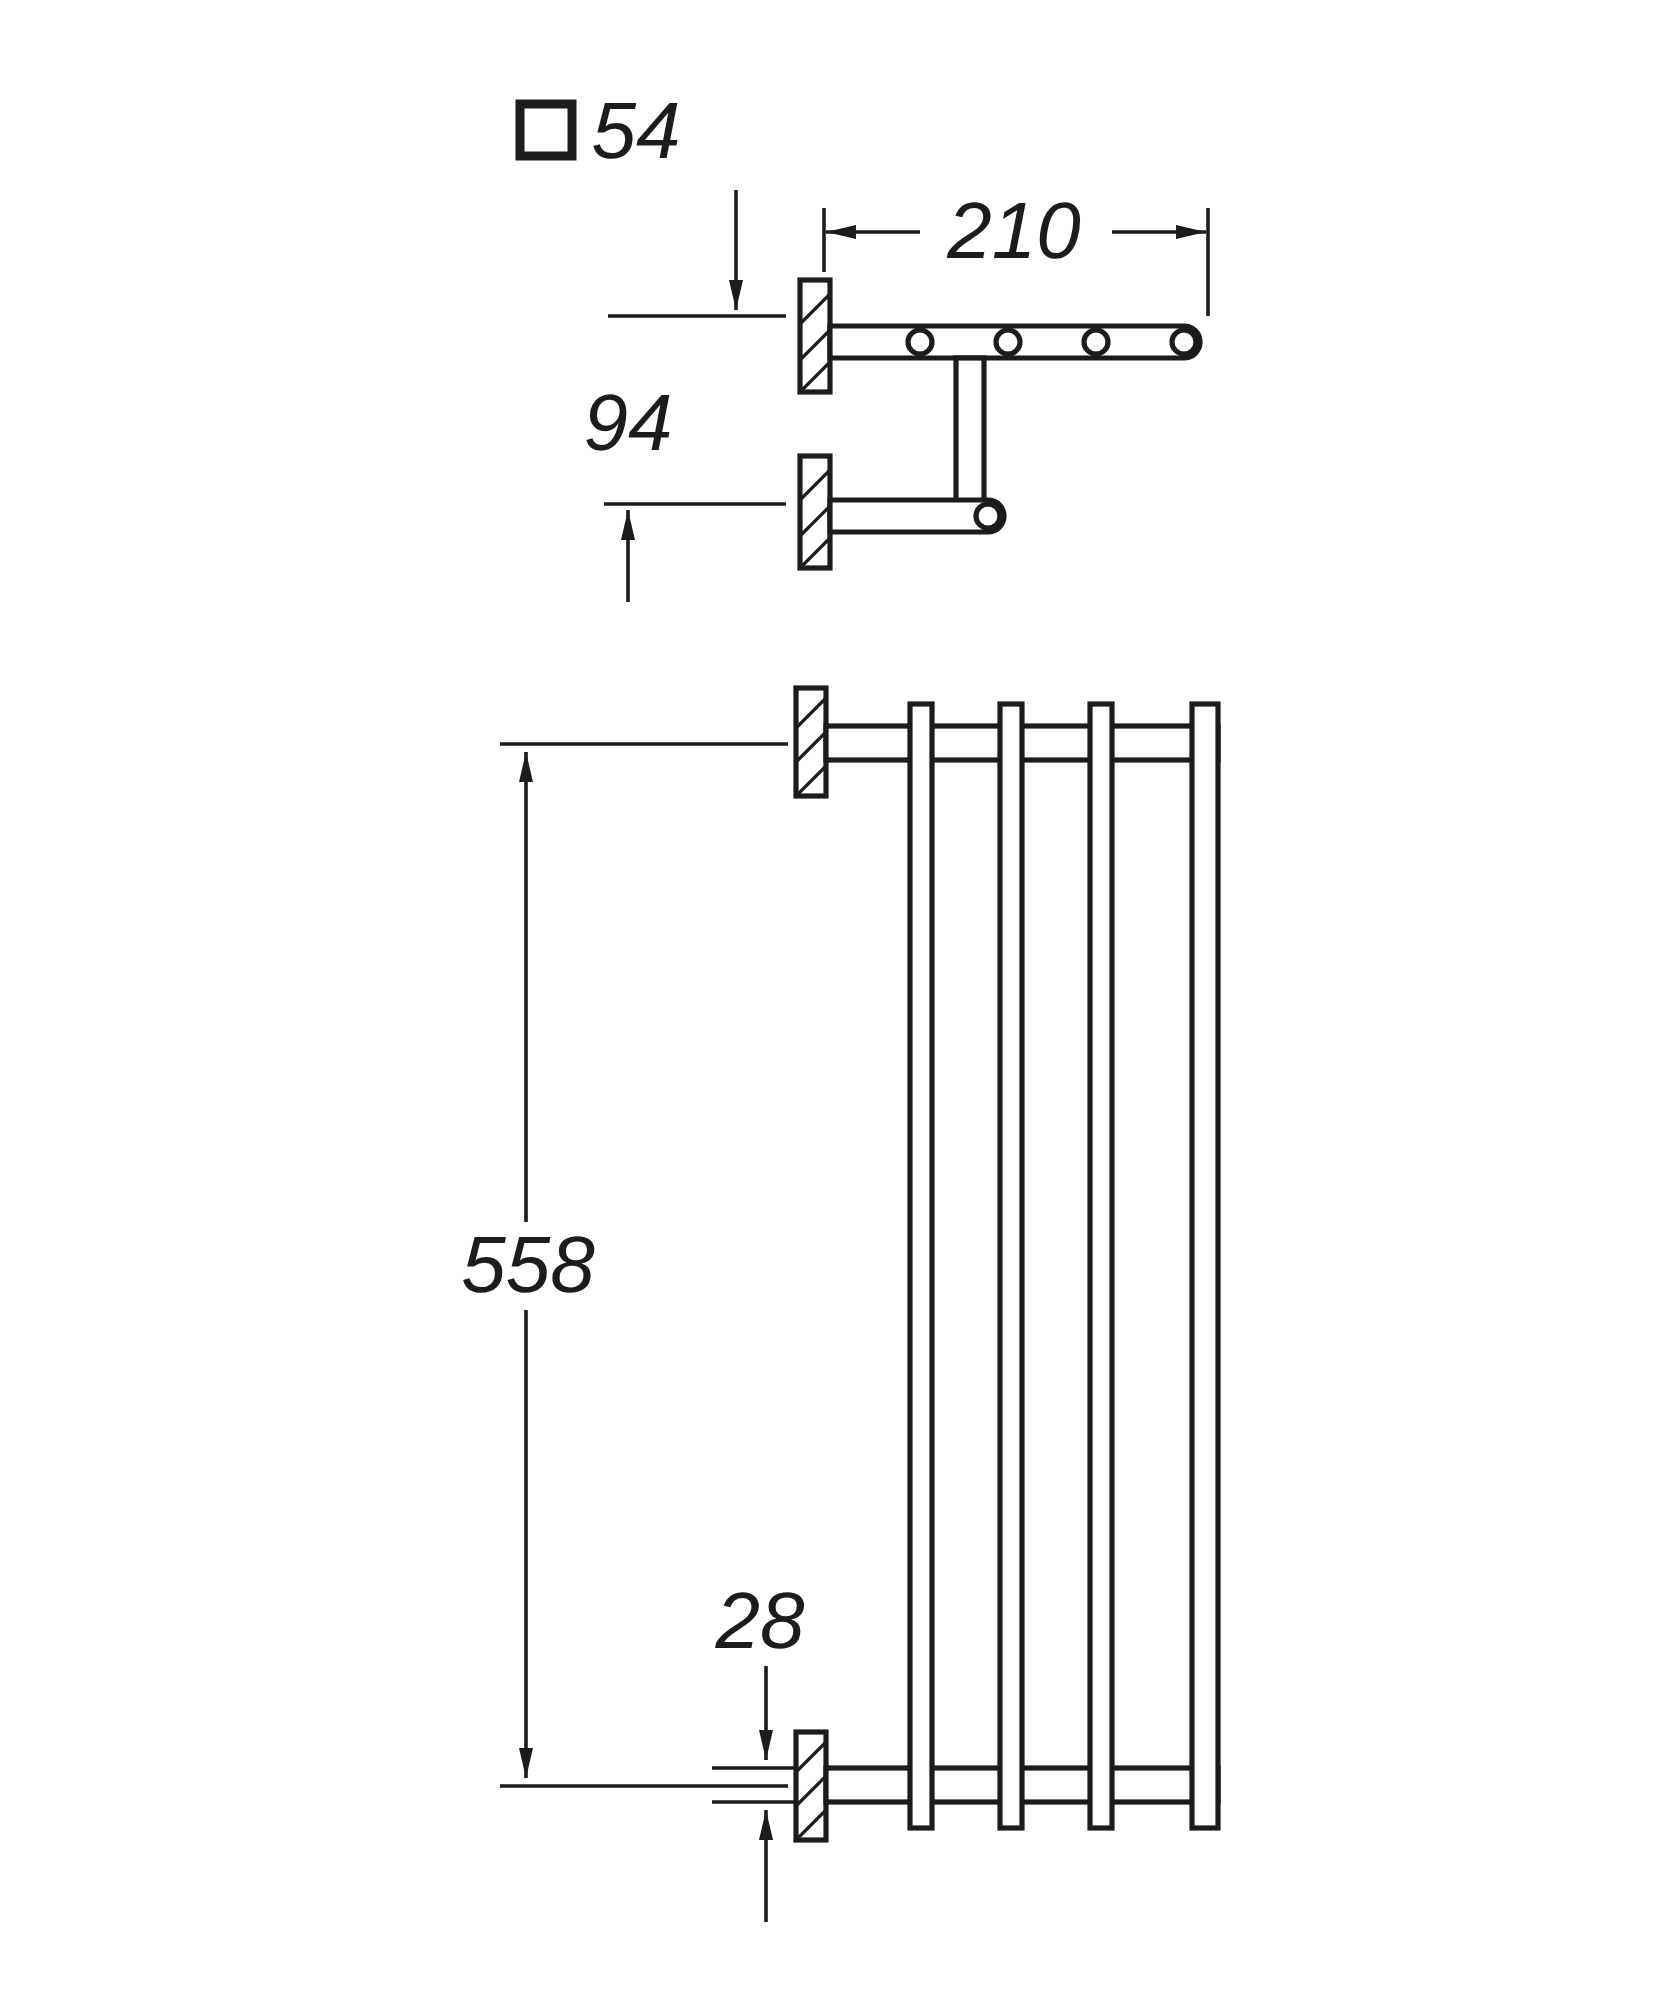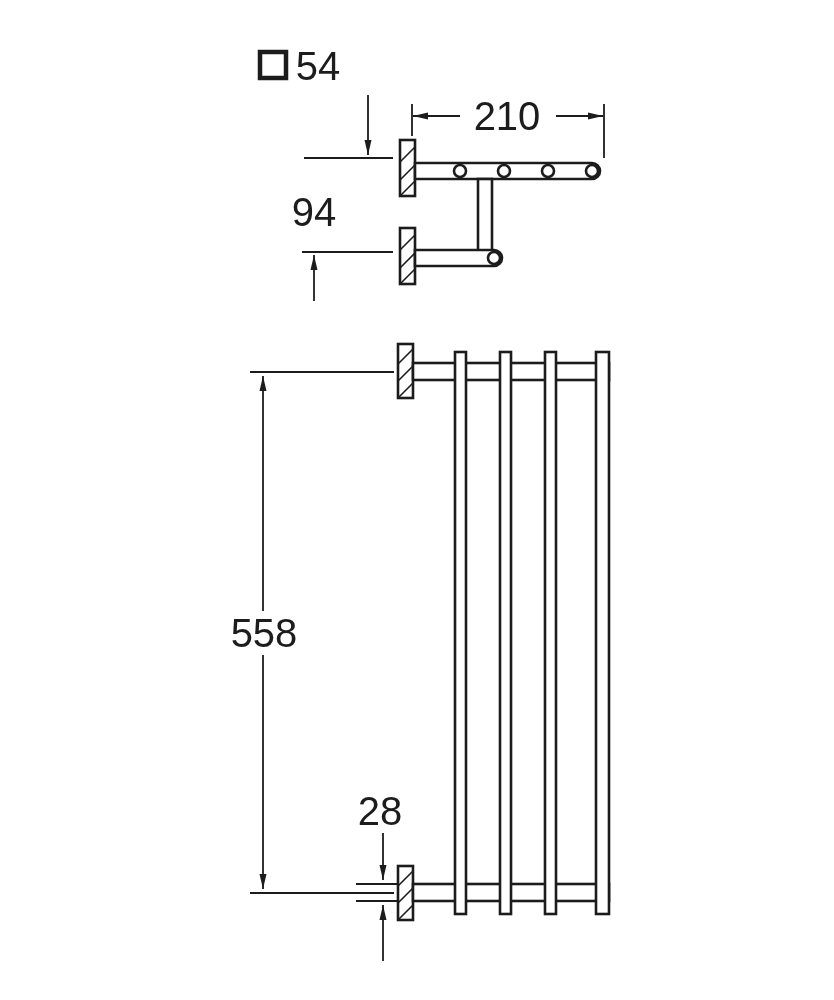--- a/index.html
+++ b/index.html
@@ -6,20 +6,21 @@
     margin: 0;
     padding: 0;
     background: var(--bg, #ffffff);
   }
   .canvas {
     position: relative;
     width: 775px;
     height: 1000px;
     background: var(--bg, #ffffff);
     overflow: hidden;
+    font-style: italic;
   }
   svg { display: block; }
   .dim-text {
     fill: var(--line, #1c1c1c);
     font-family: "Liberation Sans", "DejaVu Sans", sans-serif;
     font-size: 40px;
   }
   .part {
     fill: #ffffff;
     stroke: var(--line, #1c1c1c);

